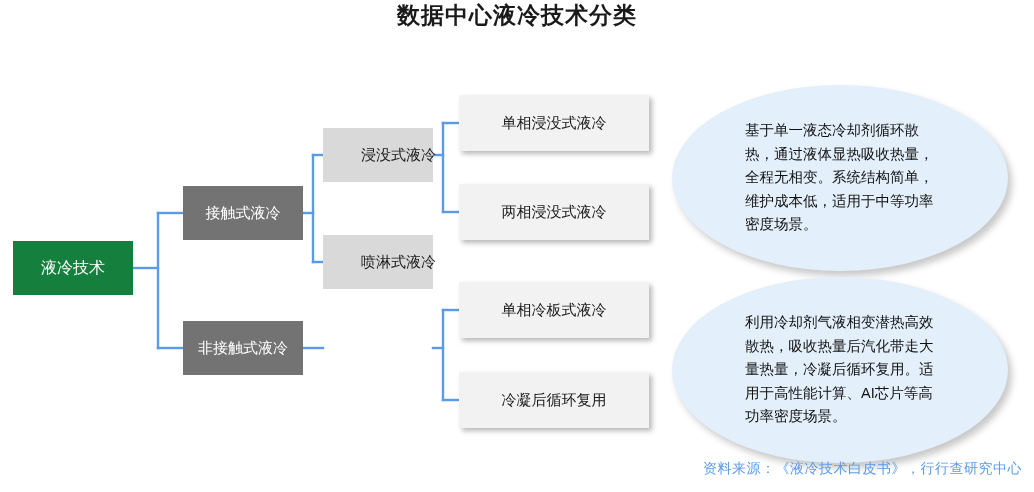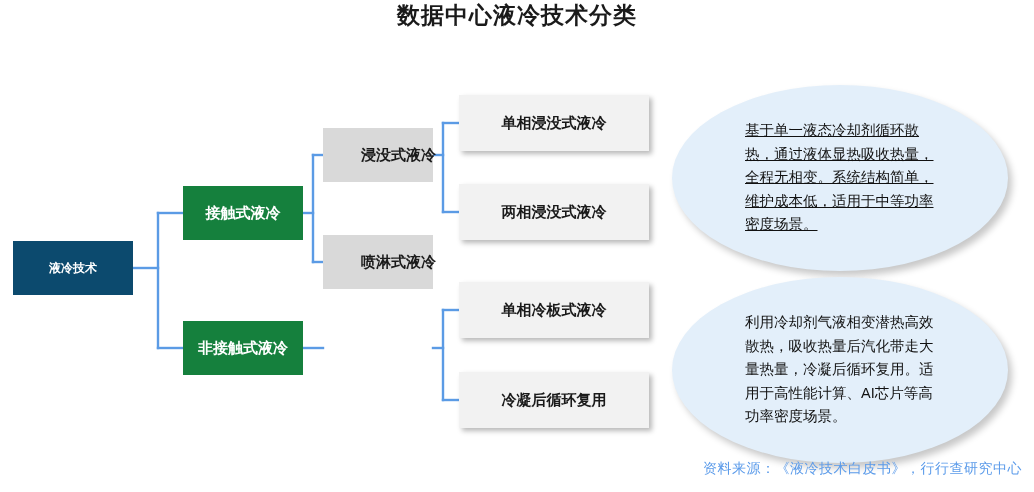--- a/index.html
+++ b/index.html
@@ -33,32 +33,31 @@
 
   
   .node {
     position: absolute;
     box-sizing: border-box;
     display: flex;
     align-items: center;
     font-size: 15px;
     line-height: 1.2;
     white-space: nowrap;
-    font-weight: bold;
   }
 
   .node-root {
-    background: #0c4a6e;
+    background: #15803d;
     color: #ffffff;
     justify-content: center;
-    font-size: 12px;
+    font-size: 16px;
   }
 
   .node-l2 {
-    background: #15803d;
+    background: #737373;
     color: #ffffff;
     justify-content: center;
     font-size: 15px;
   }
 
   .node-l3 {
     background: #D9D9D9;
     color: #1a1a1a;
     justify-content: center;
     font-size: 15px;
@@ -95,21 +94,21 @@
     justify-content: center;
   }
   .callout-text {
     width: 196px;
     font-size: 14.5px;
     line-height: 1.62;
     color: #111111;
     text-align: left;
     white-space: pre-wrap;
   }
-  #callout-1-text { margin-left: 6px; text-decoration: underline; }
+  #callout-1-text { margin-left: 6px; }
   #callout-2-text { margin-left: 6px; }
 
   
   #source-note {
     position: absolute;
     right: 12px;
     top: 460px;
     font-size: 14px;
     color: #5B9BEA;
     letter-spacing: 0.5px;

